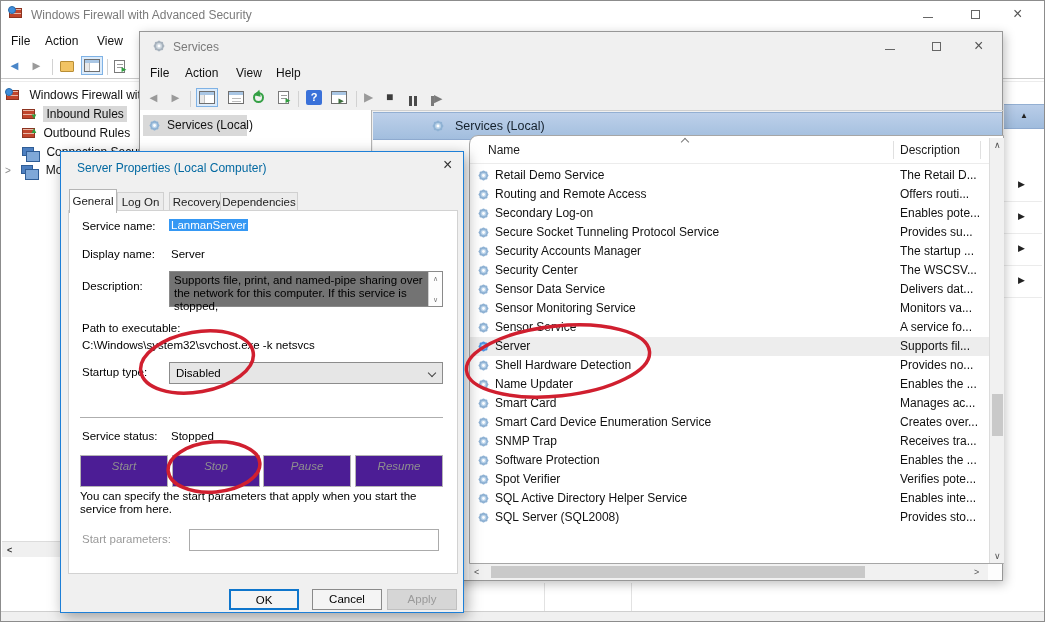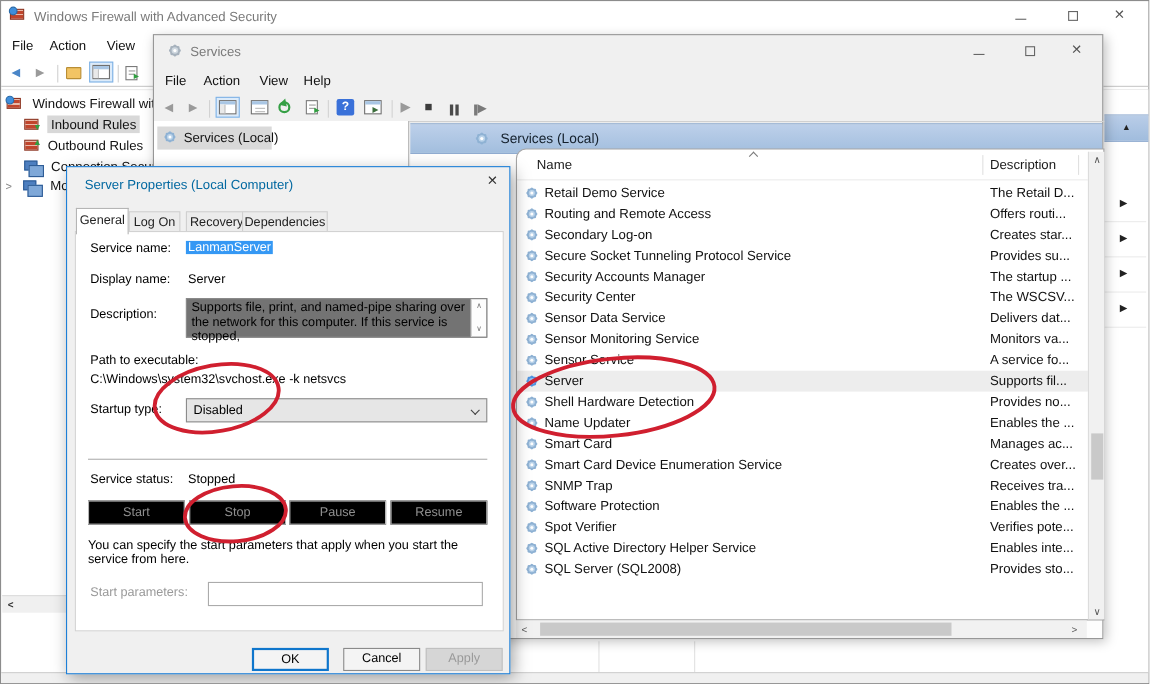--- a/index.html
+++ b/index.html
@@ -77,21 +77,21 @@
   .tab.active{top:37px;height:24px;background:#fff;border-color:#b5b5b5;border-bottom:none;z-index:2;line-height:22px;}
   #dlg-panel{left:7px;top:58px;width:390px;height:364px;background:#fff;border:1px solid #d2d2d2;}
   .dlabel{position:absolute;font-size:11.5px;color:#000;white-space:nowrap;}
   .dvalue{position:absolute;font-size:11.5px;color:#000;white-space:nowrap;}
   .dsel{background:#3598f4;color:#fff;padding:0 2px;}
   .descbox{position:absolute;left:108px;top:119px;width:274px;height:36px;border:1px solid #8a8a8a;background:#737373;font-size:11.5px;line-height:13px;padding:2px 16px 0 4px;color:#000;}
   .descscroll{position:absolute;right:0;top:0;width:14px;height:100%;border-left:1px solid #cfcfcf;background:#fdfdfd;text-align:center;}
   .combo{position:absolute;left:108px;top:210px;width:274px;height:22px;background:#e6e6e6;border:1px solid #8c8c8c;font-size:11.5px;line-height:20px;padding-left:6px;color:#000;}
   .combo .drop{position:absolute;right:7px;top:7px;width:6px;height:6px;border-right:1px solid #444;border-bottom:1px solid #444;transform:rotate(45deg);}
   .hr{position:absolute;left:19px;top:265px;width:363px;height:1px;background:#aeaeae;}
-  .ctlbtn{position:absolute;top:303px;width:88px;height:22px;background:#000000;border:1px solid #b5b5b5;color:#8f8f8f;font-size:11.5px;text-align:center;line-height:20px;}
+  .ctlbtn{position:absolute;top:303px;width:88px;height:32px;background:#4c1d95;border:1px solid #b5b5b5;color:#8f8f8f;font-size:11.5px;text-align:center;line-height:20px;font-style:italic;}
   .hint{position:absolute;left:19px;top:338px;width:368px;font-size:11.5px;line-height:13px;color:#000;}
   .paraminput{position:absolute;left:128px;top:377px;width:250px;height:22px;background:#fff;border:1px solid #ababab;}
   .botbtn{position:absolute;top:437px;width:70px;height:21px;font-size:11.5px;text-align:center;line-height:19px;background:#f4f4f4;}
   #btn-ok{left:168px;border:2px solid #0f76cc;color:#000;}
   #btn-cancel{left:251px;border:1px solid #8a8a8a;color:#000;}
   #btn-apply{left:326px;border:1px solid #c0c0c0;background:#d6d6d6;color:#9a9a9a;}
 
   #annot{position:absolute;left:0;top:0;z-index:60;pointer-events:none;}
 </style>
 </head>
@@ -295,21 +295,21 @@
           <div class="svc-row">
             <span class="gear">
               <svg width="13" height="13" viewBox="0 0 16 16">
                 <rect class="g-main" x="3.2" y="3.2" width="9.6" height="9.6" rx="1.5"></rect>
                 <rect class="g-main" x="3.2" y="3.2" width="9.6" height="9.6" rx="1.5" transform="rotate(45 8 8)"></rect>
                 <circle class="g-in" cx="8" cy="8" r="3.4"></circle>
                 <circle class="g-core" cx="8" cy="8" r="1.7"></circle>
               </svg>
             </span>
             <span class="svc-name">Secondary Log-on</span>
-            <span class="svc-desc">Creates star...</span>
+            <span class="svc-desc">Enables pote...</span>
           </div>
           <div class="svc-row">
             <span class="gear">
               <svg width="13" height="13" viewBox="0 0 16 16">
                 <rect class="g-main" x="3.2" y="3.2" width="9.6" height="9.6" rx="1.5"></rect>
                 <rect class="g-main" x="3.2" y="3.2" width="9.6" height="9.6" rx="1.5" transform="rotate(45 8 8)"></rect>
                 <circle class="g-in" cx="8" cy="8" r="3.4"></circle>
                 <circle class="g-core" cx="8" cy="8" r="1.7"></circle>
               </svg>
             </span>

